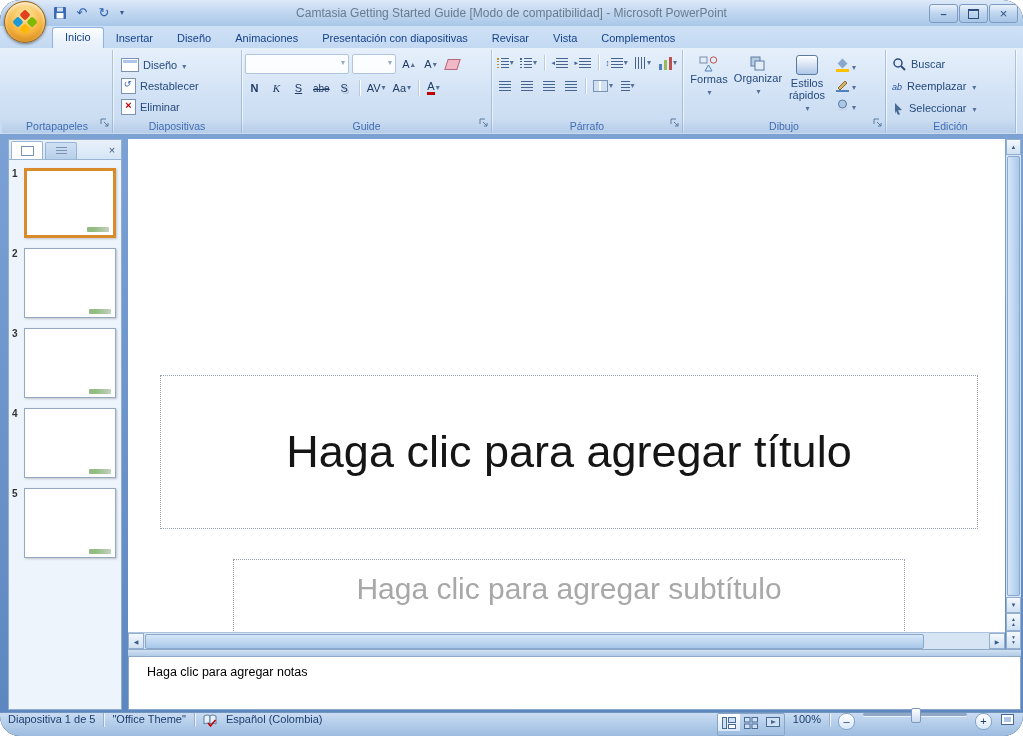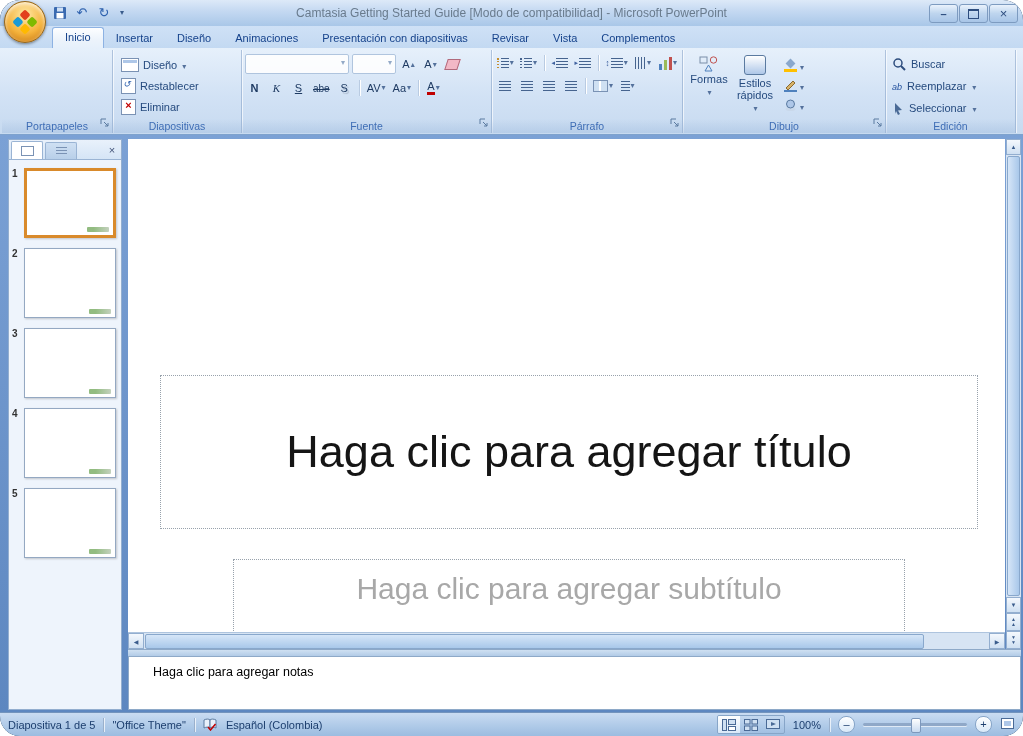--- a/index.html
+++ b/index.html
@@ -152,25 +152,25 @@
   .vscroll{position:absolute;left:1006px;top:139px;width:15px;height:510px;background:#d7e4f3;
     display:flex;flex-direction:column;}
   .vscroll .sbtn{width:15px;}
   .vtrack{flex:1;position:relative;}
   .vthumb{position:absolute;left:1px;right:1px;top:1px;bottom:1px;
     background:linear-gradient(to right,#d6e6f8,#a9c8ea);border:1px solid #89a8cc;border-radius:2px;}
   .vnav{height:18px;}
   .splitter{position:absolute;left:128px;top:649px;width:893px;height:7px;
     background:linear-gradient(#cfe0f2,#b2cbe7);border-top:1px solid #8ea9c8;box-sizing:border-box;}
   .notes{position:absolute;left:128px;top:656px;width:893px;height:54px;background:#fff;
-    border:1px solid #8ea9c8;box-sizing:border-box;padding:8px 24px;font-size:12.5px;color:#000;}
+    border:1px solid #8ea9c8;box-sizing:border-box;padding:8px 18px;font-size:12.5px;color:#000;}
   
   .statusbar{position:absolute;left:0;top:712px;right:0;height:24px;
     background:linear-gradient(#cadcf2,#b2ccE9 50%,#9cbce0);border-top:1px solid #7394bd;
-    display:flex;align-items:center;gap:8px;padding:0 8px;box-sizing:border-box;
+    display:flex;gap:8px;padding:0 8px;box-sizing:border-box;
     font-size:11px;color:#1c3e6e;}
   .ssep{width:1px;height:14px;background:#9ab0cc;box-shadow:1px 0 0 rgba(255,255,255,.7);}
   .spacer{flex:1;}
   .viewbtns{display:flex;border:1px solid #87a5c8;border-radius:2px;overflow:hidden;}
   .vb{width:22px;height:17px;display:flex;align-items:center;justify-content:center;}
   .vb.active{background:linear-gradient(#ffffff,#d8e8f8);}
   .zbtn{width:15px;height:15px;border:1px solid #87a5c8;border-radius:8px;
     background:linear-gradient(#ffffff,#d8e8f8);display:flex;align-items:center;justify-content:center;
     font-size:11px;color:#1c3e6e;line-height:1;}
   .ztrack{width:104px;height:3px;background:#8fa8c8;border-radius:2px;position:relative;
@@ -297,21 +297,21 @@
           </span>
         <span class="lb dd">
             <span>Aa</span>
           </span>
         <span class="vsep"></span>
         <span class="lb color dd">
             <span>A</span>
           </span>
       </div>
       <div class="glabel">
-          <span>Fuente</span>
+          <span>Guide</span>
         </div>
       <span class="launcher"><svg width="9" height="9">
             <path d="M1 1h5M1 1v5" stroke="#5a7aa0" fill="none"></path>
             <path d="M4 4l4 4M8 5v3h-3" stroke="#5a7aa0" fill="none"></path>
           </svg></span>
     </div>
 
     <div class="group g-para">
       <div class="frow">
         <span class="lb dd">
@@ -386,20 +386,28 @@
 
     <div class="group g-draw">
       <div class="gbody">
         <div class="bb" style="width:46px">
           <svg width="20" height="18">
               <rect x="1" y="2" width="7" height="6" fill="none" stroke="#7a8ea8"></rect>
               <circle cx="14.5" cy="5" r="3.2" fill="none" stroke="#c0504d"></circle>
               <path d="M6 16l3.5-6 3.5 6z" fill="none" stroke="#4f81bd"></path>
             </svg>
           <span>Formas</span>
+          <span class="dd"></span>
+        </div>
+        <div class="bb" style="width:52px">
+          <svg width="18" height="17">
+              <rect x="2" y="2" width="9" height="9" fill="#b8cce4" stroke="#5a7aa0"></rect>
+              <rect x="6" y="6" width="9" height="9" fill="#e4eefa" stroke="#5a7aa0"></rect>
+            </svg>
+          <span>Organizar</span>
           <span class="dd"></span>
         </div>
         <div class="bb" style="width:46px">
           <span class="qsicon"></span>
           <span>Estilos rápidos</span>
           <span class="dd"></span>
         </div>
         <div class="minicol">
           <span class="mini">
               <svg width="15" height="14">

